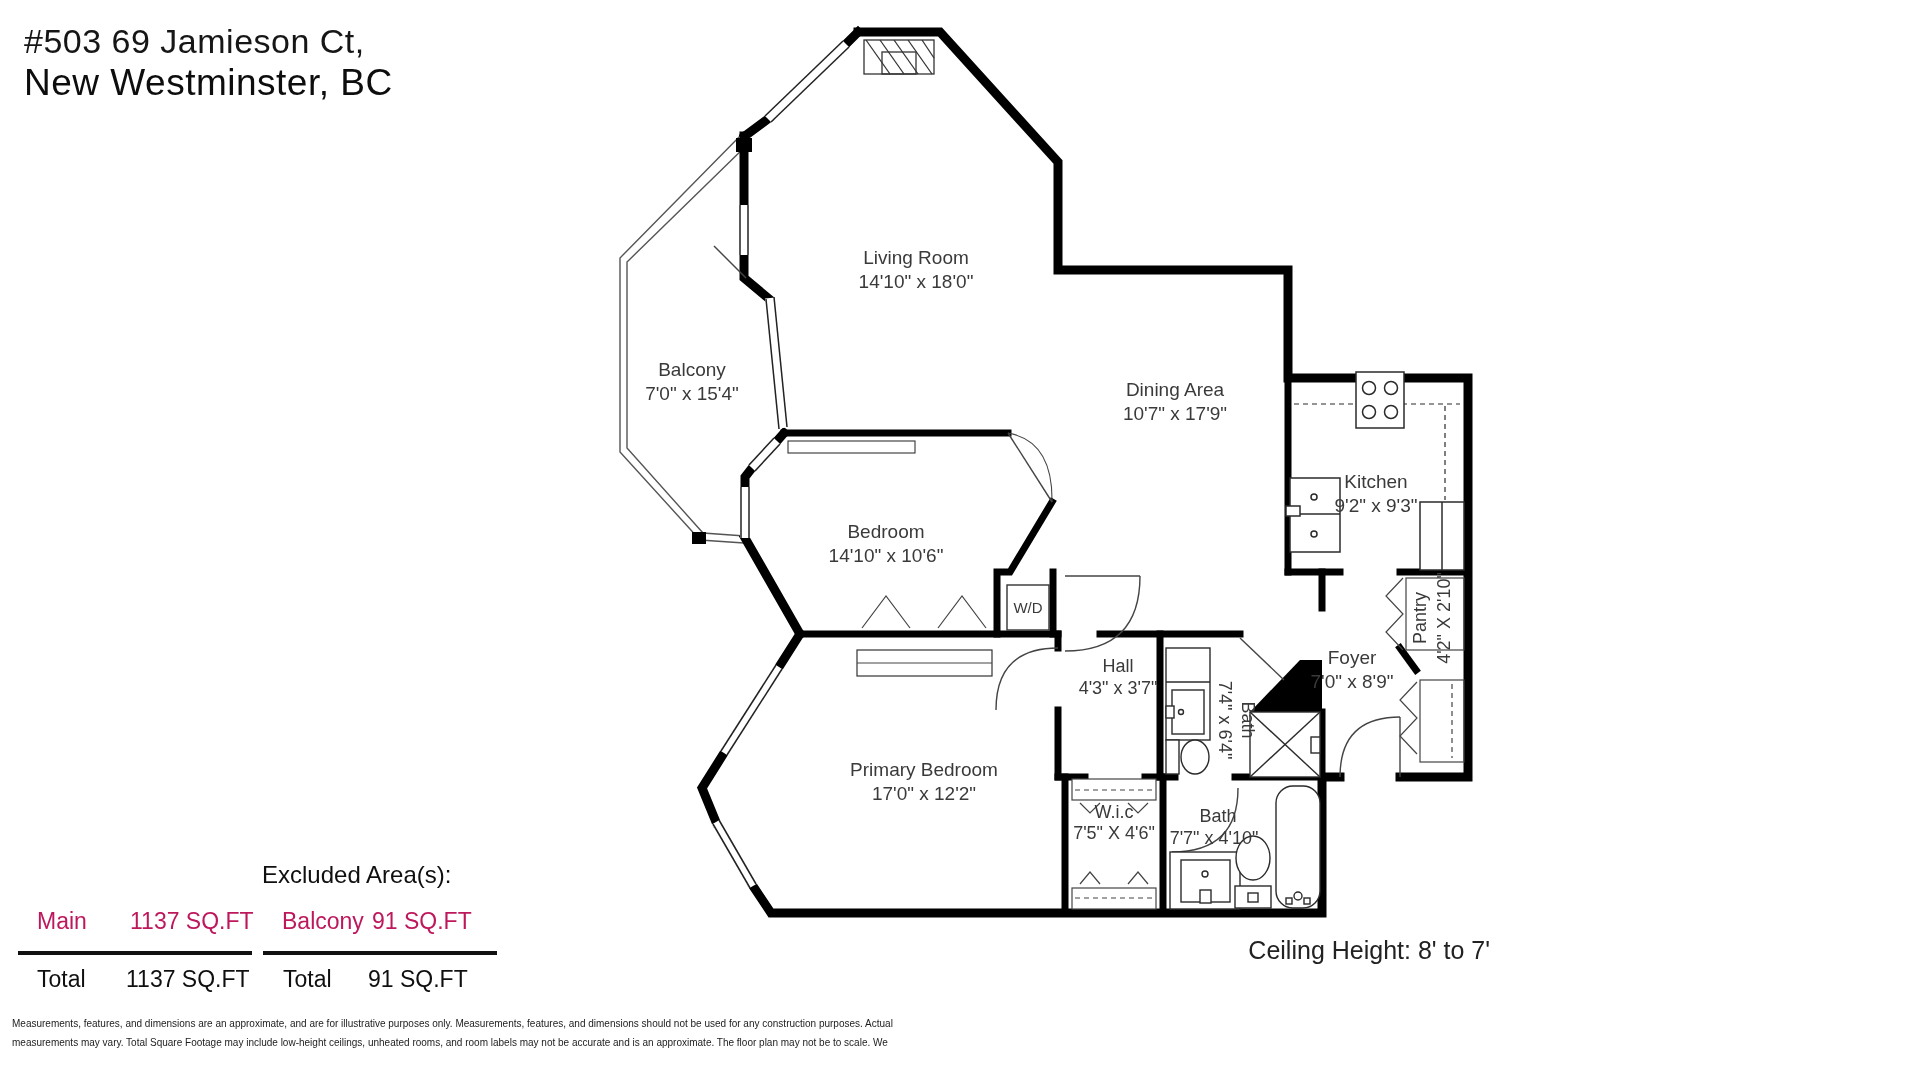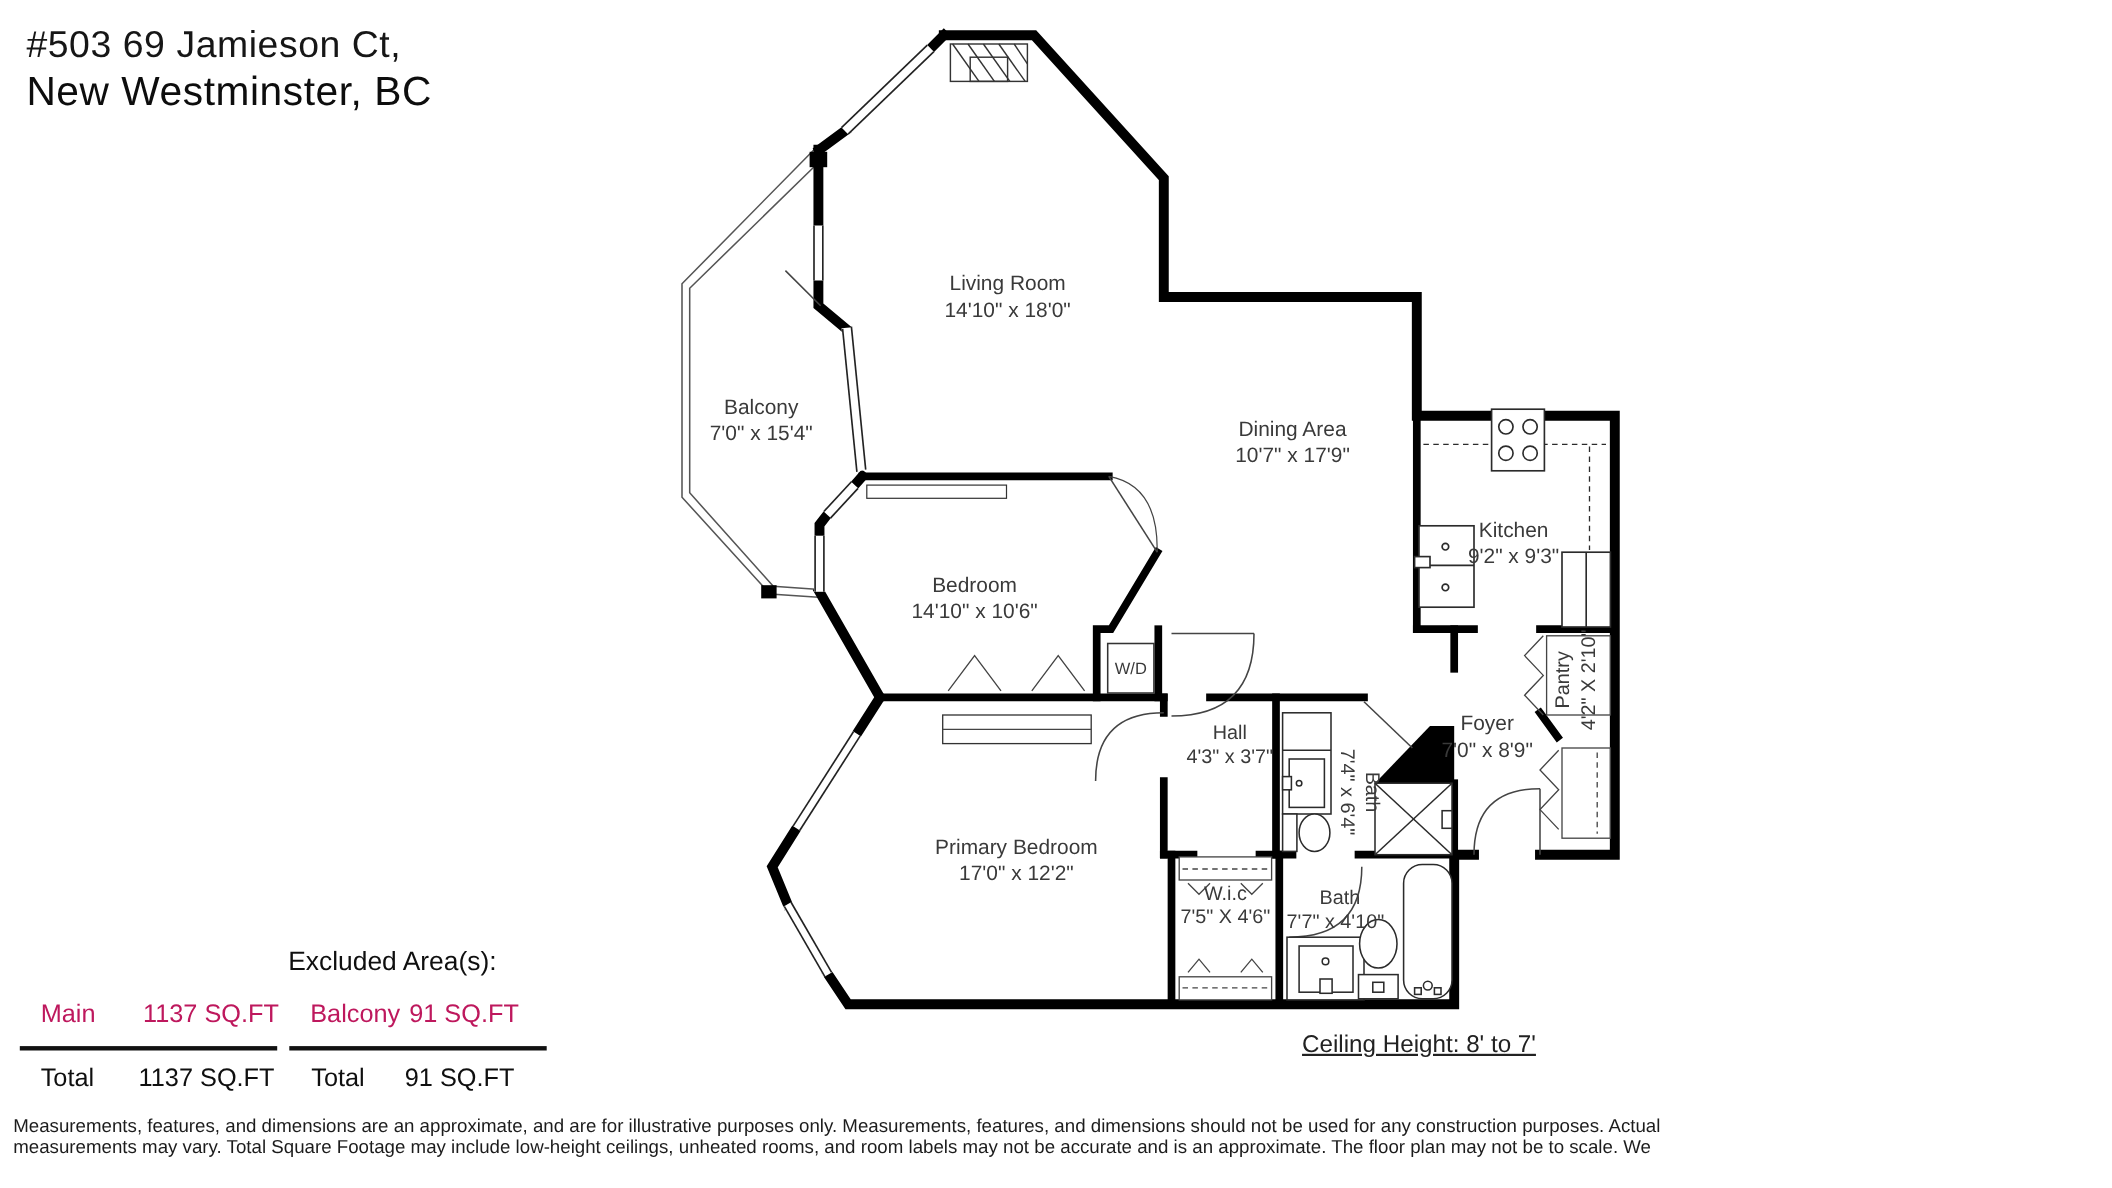--- a/index.html
+++ b/index.html
@@ -6,23 +6,23 @@
   #page{position:relative;width:1664px;height:1080px;background:#fff;overflow:hidden;
         font-family:"Liberation Sans",sans-serif;color:#1a1a1a;}
   .abs{position:absolute;}
   #title1{left:24px;top:22px;font-size:34px;font-weight:400;letter-spacing:.5px;color:#161616;}
   #title2{left:24px;top:62px;font-size:37px;font-weight:400;letter-spacing:.5px;color:#0d0d0d;}
   
   .tcell{font-size:23px;color:#be185d;white-space:nowrap;}
   .tbold{font-weight:400;color:#0f0f0f;}
   .rule{height:4px;background:#111;}
   
-  #ceiling{left:1090px;top:936px;width:400px;text-align:center;font-size:22px;color:#222;text-decoration:underline;}
+  #ceiling{left:1090px;top:936px;width:400px;text-align:right;font-size:25px;color:#222;}
   
-  #disclaimer{left:12px;top:1014px;font-size:17px;line-height:19px;color:#1c1c1c;}
+  #disclaimer{left:12px;top:1014px;font-size:10px;line-height:19px;color:#1c1c1c;}
   #disclaimer div{white-space:nowrap;}
   
   #logo-circle{left:1754px;top:919px;width:90px;height:90px;border-radius:50%;
      display:flex;align-items:center;justify-content:center;}
   #logo-circle span{color:#fff;font-size:27px;font-weight:700;letter-spacing:0px;}
   #website{left:1640px;top:1026px;width:316px;text-align:center;font-size:30px;color:#3b3b3b;}
   svg text{font-family:"Liberation Sans",sans-serif;}
   .rname,.rdims{font-size:19px;fill:#3a3a3a;}
   .rsmall{font-size:18px;fill:#3a3a3a;}
   .wd{font-size:15px;fill:#3a3a3a;}

